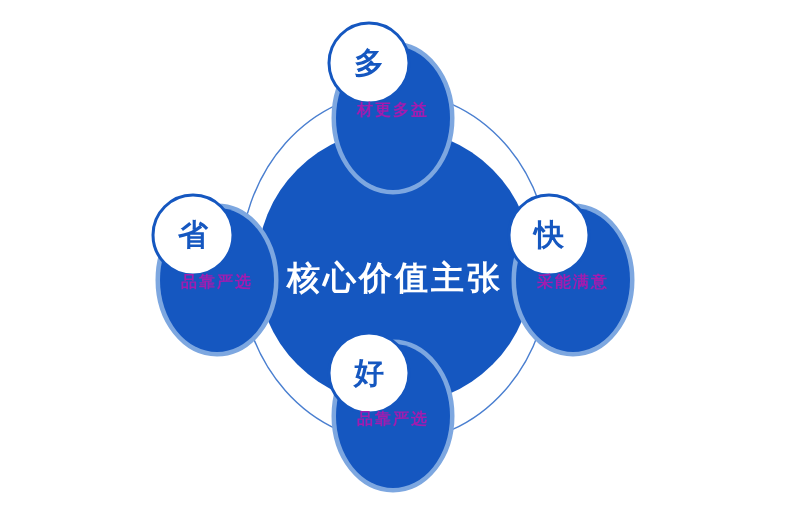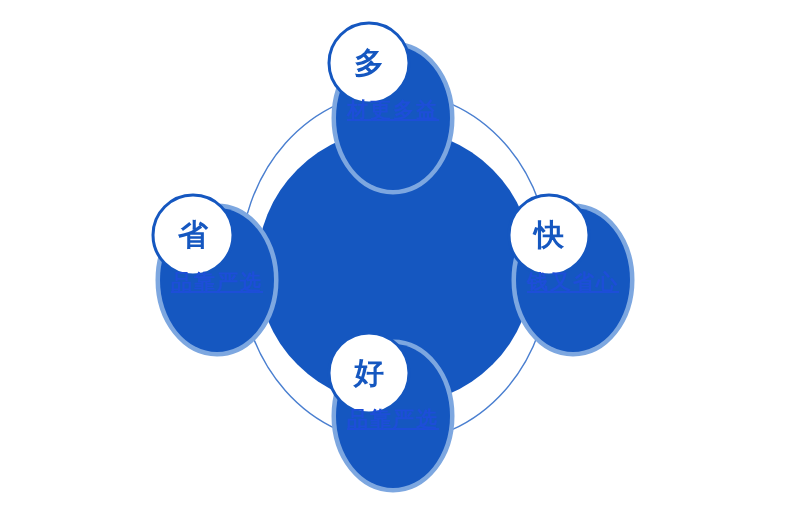--- a/index.html
+++ b/index.html
@@ -39,24 +39,23 @@
     font-family: "DejaVu Sans", "Liberation Sans", sans-serif;
     font-weight: bold;
     letter-spacing: 1px;
   }
   .center-label {
     color: #ffffff;
     font-size: 33px;
     letter-spacing: 3px;
   }
   .node-label {
-    color: #1d4ed8;
-    font-size: 21px;
+    color: #a21caf;
+    font-size: 16px;
     letter-spacing: 2px;
-    text-decoration: underline;
   }
   .badge-label {
     color: #1557c0;
     font-size: 30px;
     letter-spacing: 0px;
   }
 </style>
 </head>
 <body>
 
@@ -89,28 +88,29 @@
     <g>
       <ellipse cx="393" cy="416" rx="58" ry="73" fill="none" stroke="#7da7e0" stroke-width="7"></ellipse>
       <ellipse cx="393" cy="416" rx="57" ry="72" fill="#1557c0"></ellipse>
       <circle cx="369" cy="373" r="40" fill="#ffffff" stroke="#1557c0" stroke-width="3"></circle>
     </g>
 
   </svg>
 
   <div class="txt-layer">
 
+    <div class="lbl center-label" style="left:395px; top:278px;">核心价值主张</div>
 
     <div class="lbl badge-label" style="left:369px; top:63px;">多</div>
     <div class="lbl node-label" style="left:393px; top:110px;">材更多益</div>
 
     <div class="lbl badge-label" style="left:193px; top:235px;">省</div>
     <div class="lbl node-label" style="left:217px; top:282px;">品靠严选</div>
 
     <div class="lbl badge-label" style="left:549px; top:235px;">快</div>
-    <div class="lbl node-label" style="left:573px; top:282px;">钱又省心</div>
+    <div class="lbl node-label" style="left:573px; top:282px;">采能满意</div>
 
     <div class="lbl badge-label" style="left:369px; top:373px;">好</div>
     <div class="lbl node-label" style="left:393px; top:419px;">品靠严选</div>
 
   </div>
 
 </div>
 
 </body></html>

